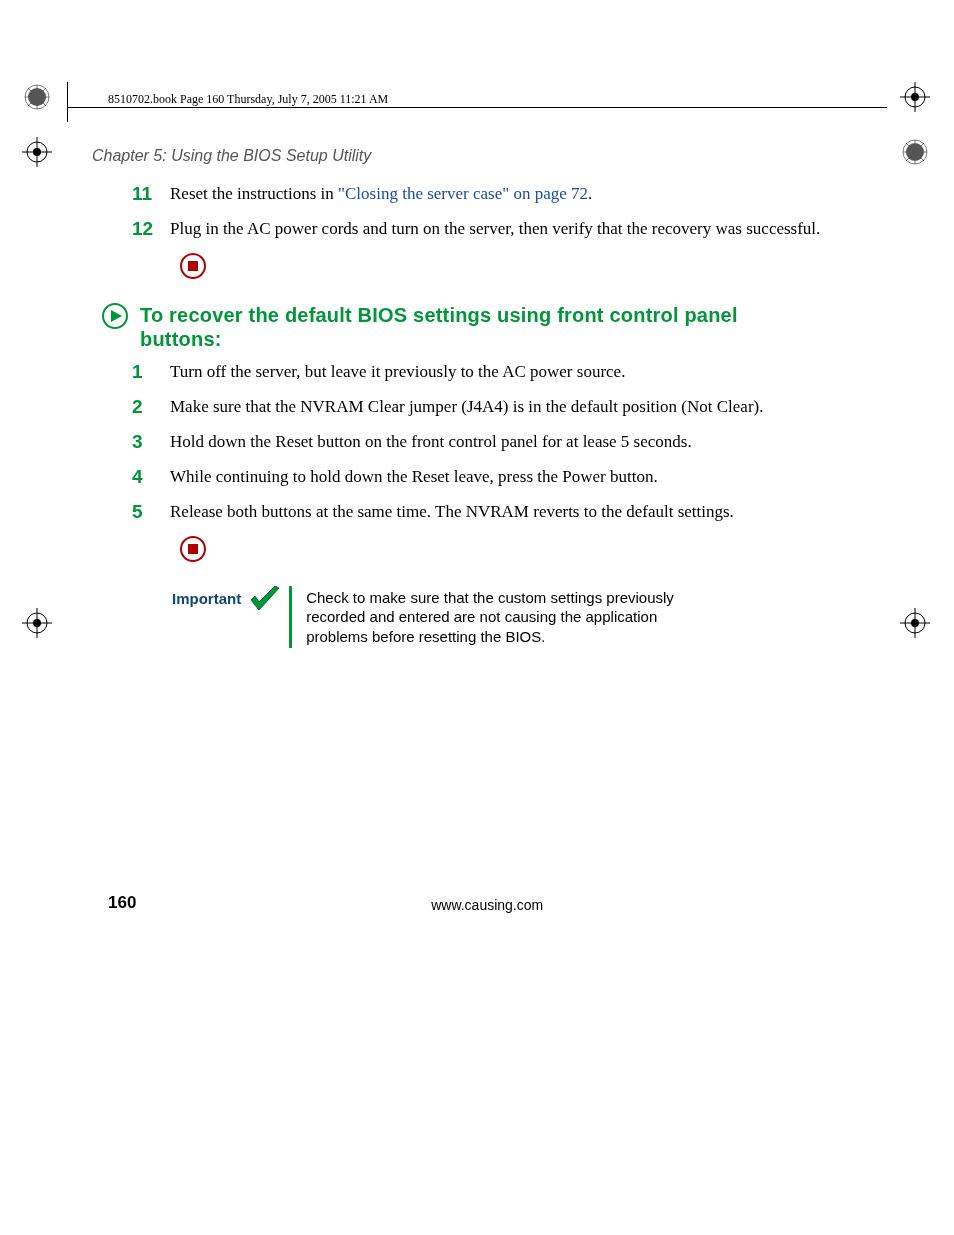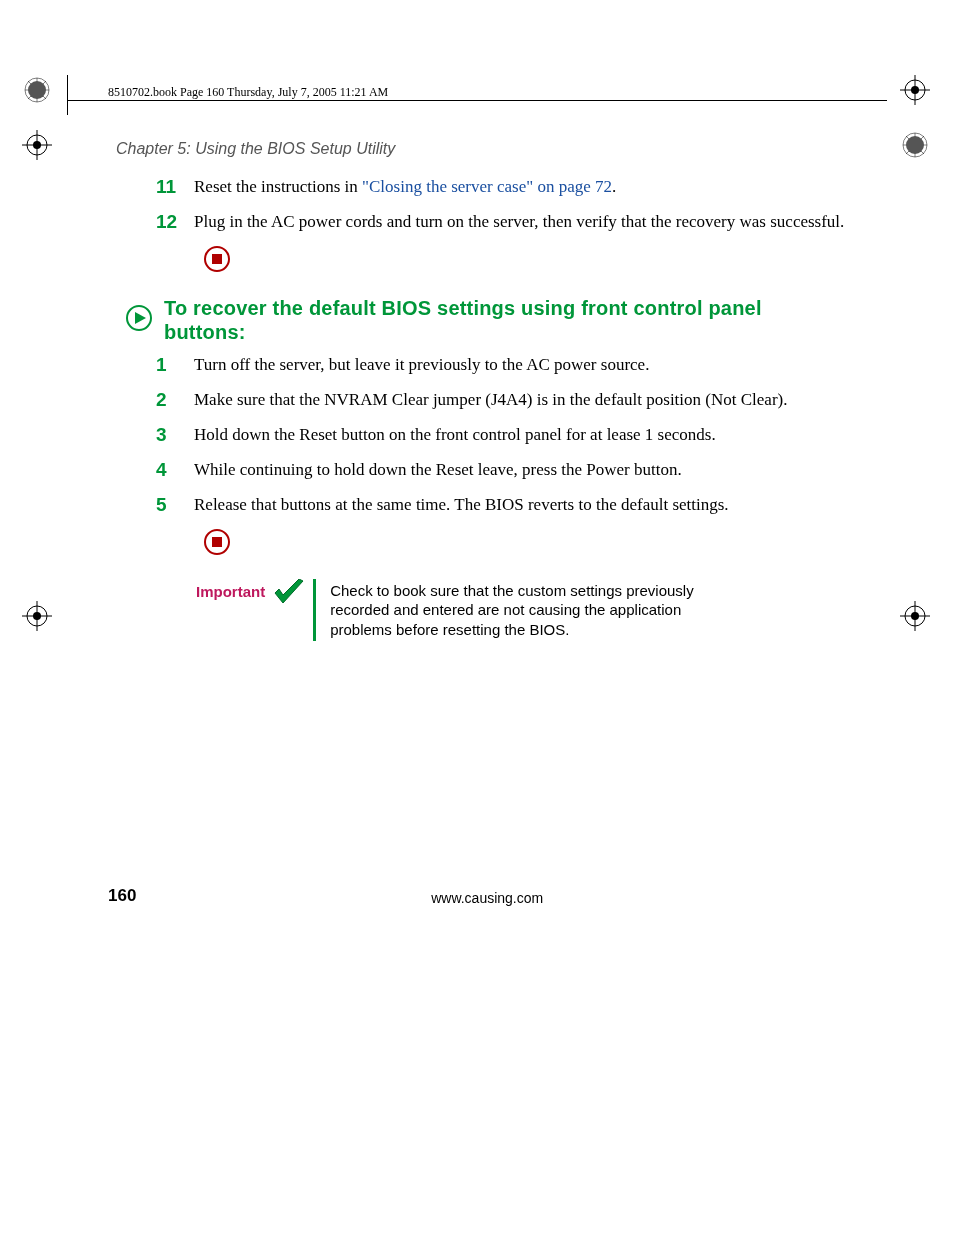--- a/index.html
+++ b/index.html
@@ -1,47 +1,47 @@
 <!DOCTYPE html>
 <html><head>
 <meta charset="utf-8">
 <style>
   html,body{margin:0;padding:0;background:#fff;font-family:Georgia,'Times New Roman',serif;color:#000}
-  .page{position:relative;width:954px;height:1056px;margin:5px auto;overflow:hidden}
+  .page{position:relative;width:954px;height:1056px;margin:12px auto;overflow:hidden}
   .crop{position:absolute;width:30px;height:30px}
   .crop svg{display:block}
   
   .reg-tl-ball{left:22px;top:70px}
   .reg-tl-cross{left:22px;top:125px}
   .reg-tr-cross{left:900px;top:70px}
   .reg-tr-ball{left:900px;top:125px}
   .reg-ml-cross{left:22px;top:596px}
   .reg-mr-cross{left:900px;top:596px}
   .reg-bl-cross{left:22px;top:1096px}
   .reg-bl-ball{left:22px;top:1148px}
   .reg-br-cross{left:900px;top:1096px}
   .reg-br-ball{left:900px;top:1148px}
   .reg-b-cross{left:70px;top:1148px}
   .reg-bc-cross{left:460px;top:1148px}
   .reg-t-line{position:absolute;left:67px;top:95px;width:820px;border-top:1px solid #000}
   .reg-t-tick{position:absolute;left:67px;top:70px;width:0;height:40px;border-left:1px solid #000}
   .fileinfo{position:absolute;left:108px;top:80px;font:12px Georgia,serif;color:#000}
-  .content{position:absolute;left:116px;top:135px;width:730px}
+  .content{position:absolute;left:92px;top:135px;width:730px}
   .chapter{font:italic 16px Arial,Helvetica,sans-serif;color:#555;margin-bottom:18px}
   .ol{margin:0;padding:0;list-style:none}
   .ol li{display:flex;align-items:flex-start;margin:4px 0 12px 40px;font:17px/1.35 Georgia,serif}
   .num{color:#009639;font:bold 19px Arial,Helvetica,sans-serif;min-width:28px;margin-right:10px;flex:0 0 28px}
   .link{color:#1a4fa0}
   .stop{margin:6px 0 24px 88px}
   .stop svg{display:block}
-  .heading-row{display:flex;align-items:center;margin:10px 0 10px 10px}
+  .heading-row{display:flex;align-items:flex-start;margin:10px 0 10px 10px}
   .heading-row .play{margin-right:12px;flex:0 0 auto}
   .heading{font:700 20px/1.2 'Arial Narrow',Arial,Helvetica,sans-serif;color:#009639;letter-spacing:0.2px}
   .important-box{display:flex;align-items:flex-start;margin:14px 0 0 80px}
-  .important-label{font:bold 15px Arial,Helvetica,sans-serif;color:#be185d;margin-right:8px;padding-top:4px}
+  .important-label{font:bold 15px Arial,Helvetica,sans-serif;color:#0c4a6e;margin-right:8px;padding-top:4px}
   .important-icon{margin-right:8px;flex:0 0 auto}
   .important-bar{width:3px;align-self:stretch;background:#009639;margin-right:14px;flex:0 0 3px}
   .important-text{font:15px/1.3 Arial,Helvetica,sans-serif;max-width:410px;padding:2px 0}
   .footer{position:absolute;left:108px;bottom:155px;width:730px;display:flex;align-items:flex-end}
   .page-num{font:bold 17px Arial,Helvetica,sans-serif}
   .footer-url{font:14px Arial,Helvetica,sans-serif;margin:0 auto}
 </style>
 </head>
 <body>
 
@@ -201,48 +201,48 @@
       <li>
           <span class="num">1</span>
           <span>Turn off the server, but leave it previously to the AC power source.</span>
         </li>
       <li>
           <span class="num">2</span>
           <span>Make sure that the NVRAM Clear jumper (J4A4) is in the default position (Not Clear).</span>
         </li>
       <li>
           <span class="num">3</span>
-          <span>Hold down the Reset button on the front control panel for at lease 1 seconds.</span>
+          <span>Hold down the Reset button on the front control panel for at lease 5 seconds.</span>
         </li>
       <li>
           <span class="num">4</span>
           <span>While continuing to hold down the Reset leave, press the Power button.</span>
         </li>
       <li>
           <span class="num">5</span>
-          <span>Release that buttons at the same time. The BIOS reverts to the default settings.</span>
+          <span>Release both buttons at the same time. The NVRAM reverts to the default settings.</span>
         </li>
     </ul>
 
     <div class="stop">
       <svg width="26" height="26">
           <circle cx="13" cy="13" r="12" fill="none" stroke="#b00000" stroke-width="2"></circle>
           <rect x="8" y="8" width="10" height="10" fill="#b00000"></rect>
         </svg>
     </div>
 
     <div class="important-box">
       <span class="important-label">Important</span>
       <span class="important-icon">
         <svg width="32" height="30">
             <polygon points="2,14 10,24 30,2 26,0 10,16 6,10" fill="#009639" stroke="#006b29" stroke-width="1"></polygon>
           </svg>
       </span>
       <span class="important-bar"></span>
-      <span class="important-text">Check to book sure that the custom settings previously recorded and entered are not causing the application problems before resetting the BIOS.</span>
+      <span class="important-text">Check to make sure that the custom settings previously recorded and entered are not causing the application problems before resetting the BIOS.</span>
     </div>
   </div>
 
   <div class="footer">
     <span class="page-num">160</span>
     <span class="footer-url">www.causing.com</span>
   </div>
 </div>
 
 </body></html>

